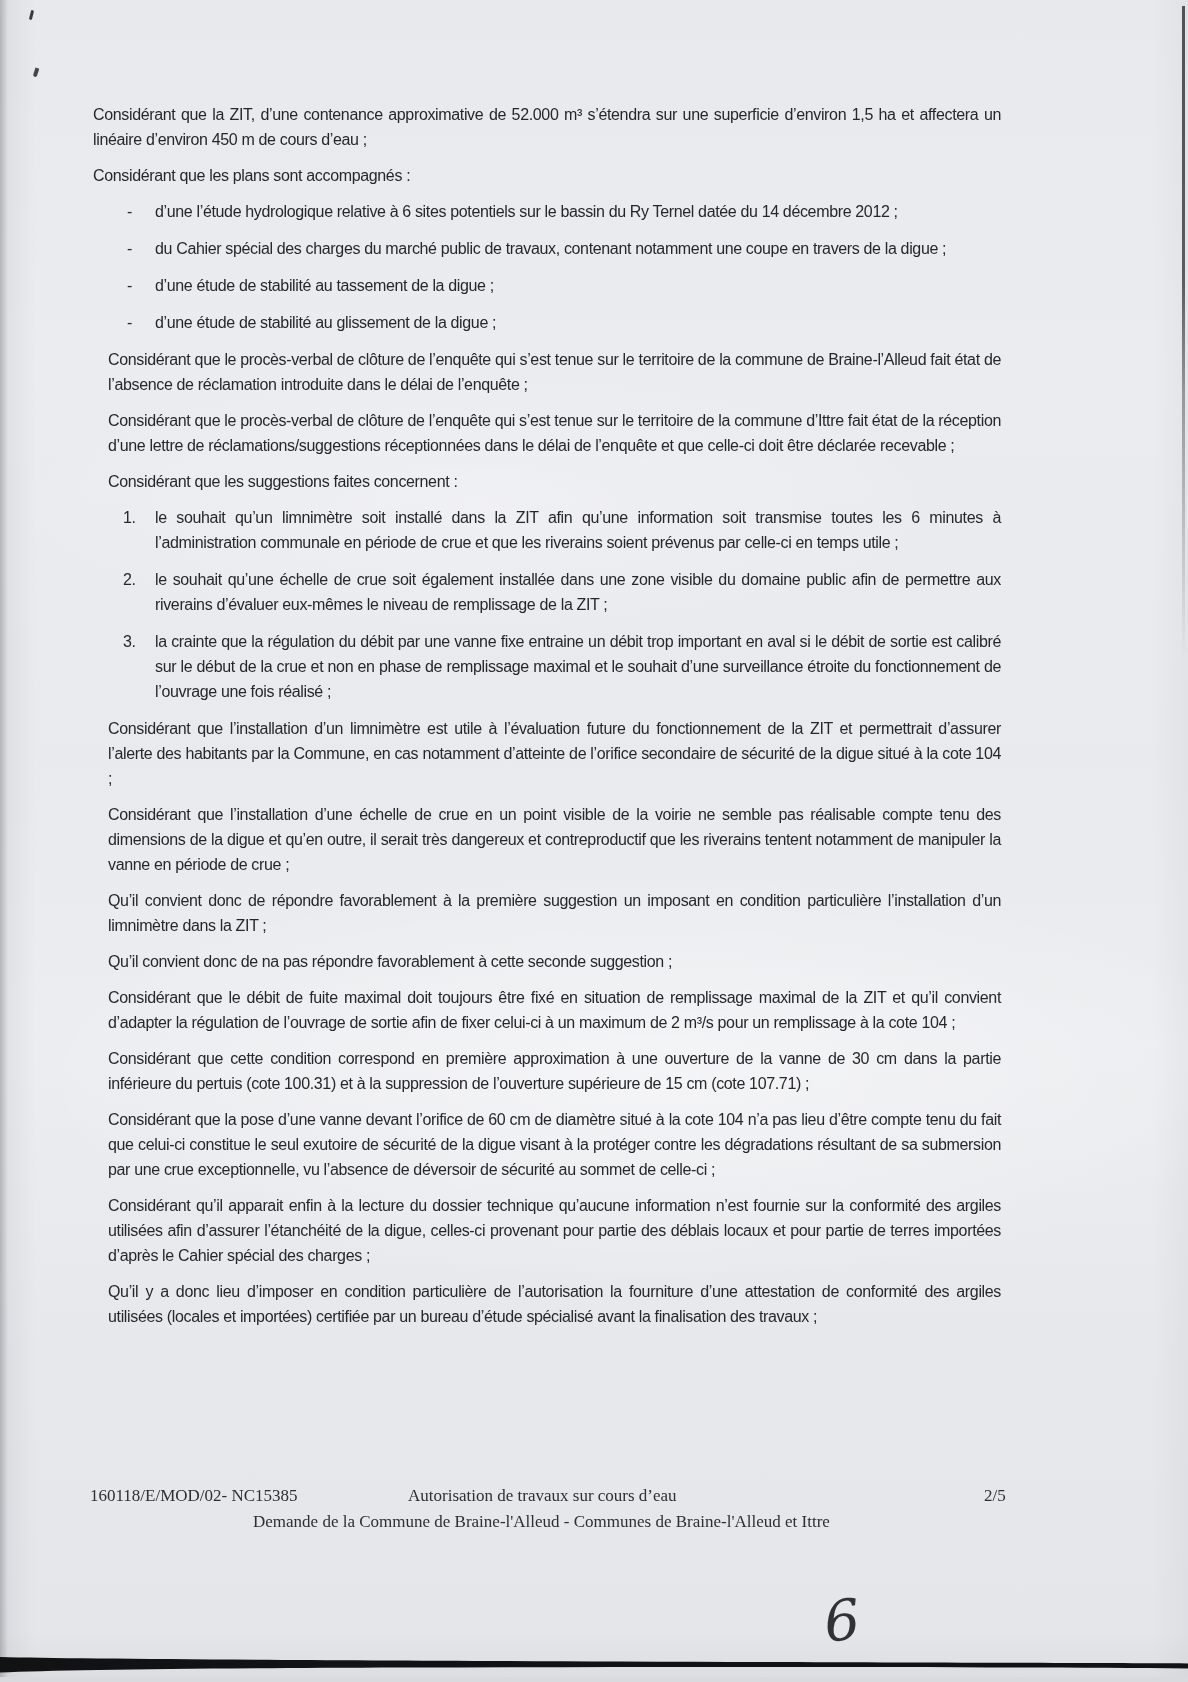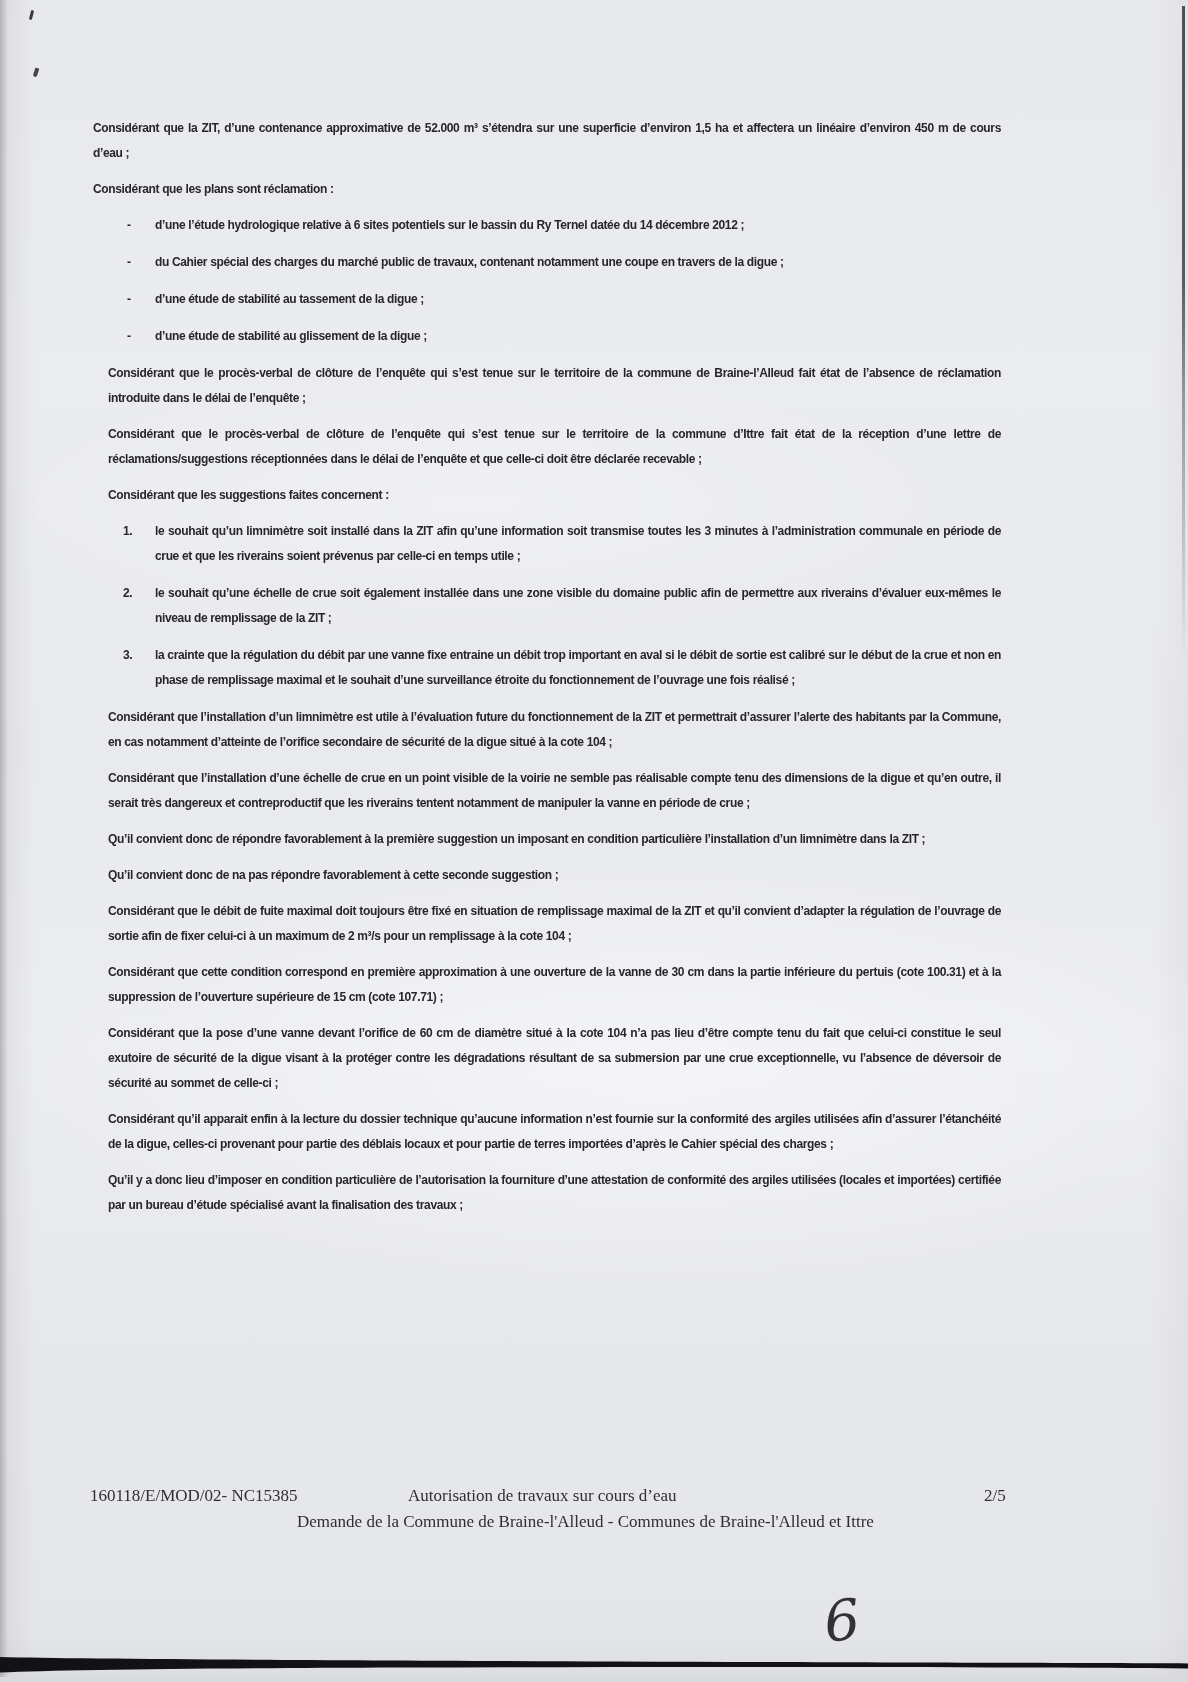--- a/index.html
+++ b/index.html
@@ -21,43 +21,42 @@
     content: "";
     position: absolute; inset: 0;
     background:
       radial-gradient(ellipse 900px 300px at 55% 64%, rgba(255,255,255,0.45), rgba(255,255,255,0) 70%),
       radial-gradient(ellipse 700px 200px at 40% 30%, rgba(255,255,255,0.25), rgba(255,255,255,0) 70%),
       linear-gradient(90deg, rgba(160,160,168,0.18) 0%, rgba(160,160,168,0) 3%, rgba(160,160,168,0) 97%, rgba(160,160,168,0.10) 100%);
     pointer-events: none;
   }
   .content {
     position: absolute;
-    left: 93px; top: 116px; width: 908px;
-    font-size: 12px;
+    left: 93px; top: 102px; width: 908px;
+    font-size: 16px;
     line-height: 25px;
     letter-spacing: -0.35px;
     color: #27272b;
     text-align: justify;
-    font-weight: bold;
   }
   .para { margin: 0 0 11px 0; }
   .para.indent { padding-left: 15px; }
   .li { display: flex; margin: 0 0 12px 0; }
   .li .marker { flex: 0 0 28px; text-align: left; }
   .li.dash { padding-left: 34px; }
   .li.num  { padding-left: 30px; }
   .li.num .marker { flex: 0 0 32px; }
   .li .li-text { flex: 1 1 auto; text-align: justify; }
 
   .footer { font-family: "Liberation Serif", serif; font-size: 17px; color: #2e2e33; }
   .footer span { position: absolute; white-space: nowrap; }
   .footer-ref   { left: 90px;  top: 1486px; }
   .footer-title { left: 408px; top: 1486px; }
   .footer-page  { left: 968px; top: 1486px; margin-left: 16px; }
-  .footer-sub   { left: 253px; top: 1512px; margin-left: 44px; }
+  .footer-sub   { left: 253px; top: 1512px; }
 
   .handwritten {
     position: absolute; left: 824px; top: 1588px;
     font-family: "DejaVu Serif", serif;
     font-style: italic; font-weight: 300;
     font-size: 56px; color: #1f1f22;
     transform: rotate(-6deg);
     opacity: 0.9;
   }
   .scanline-right {
@@ -91,21 +90,21 @@
 <div class="page">
 
   <div class="edge-left"></div>
   <div class="scanline-right"></div>
   <div class="speck-1"></div>
   <div class="speck-2"></div>
 
   <div class="content">
 
     <p class="para">Considérant que la ZIT, d’une contenance approximative de 52.000 m³ s’étendra sur une superficie d’environ 1,5 ha et affectera un linéaire d’environ 450 m de cours d’eau ;</p>
-    <p class="para">Considérant que les plans sont réclamation :</p>
+    <p class="para">Considérant que les plans sont accompagnés :</p>
 
     <div class="li dash">
       <span class="marker">-</span>
       <div class="li-text">d’une l’étude hydrologique relative à 6 sites potentiels sur le bassin du Ry Ternel datée du 14 décembre 2012 ;</div>
     </div>
     <div class="li dash">
       <span class="marker">-</span>
       <div class="li-text">du Cahier spécial des charges du marché public de travaux, contenant notamment une coupe en travers de la digue ;</div>
     </div>
     <div class="li dash">
@@ -116,21 +115,21 @@
       <span class="marker">-</span>
       <div class="li-text">d’une étude de stabilité au glissement de la digue ;</div>
     </div>
 
     <p class="para indent">Considérant que le procès-verbal de clôture de l’enquête qui s’est tenue sur le territoire de la commune de Braine-l’Alleud fait état de l’absence de réclamation introduite dans le délai de l’enquête ;</p>
     <p class="para indent">Considérant que le procès-verbal de clôture de l’enquête qui s’est tenue sur le territoire de la commune d’Ittre fait état de la réception d’une lettre de réclamations/suggestions réceptionnées dans le délai de l’enquête et que celle-ci doit être déclarée recevable ;</p>
     <p class="para indent">Considérant que les suggestions faites concernent :</p>
 
     <div class="li num">
       <span class="marker">1.</span>
-      <div class="li-text">le souhait qu’un limnimètre soit installé dans la ZIT afin qu’une information soit transmise toutes les 3 minutes à l’administration communale en période de crue et que les riverains soient prévenus par celle-ci en temps utile ;</div>
+      <div class="li-text">le souhait qu’un limnimètre soit installé dans la ZIT afin qu’une information soit transmise toutes les 6 minutes à l’administration communale en période de crue et que les riverains soient prévenus par celle-ci en temps utile ;</div>
     </div>
     <div class="li num">
       <span class="marker">2.</span>
       <div class="li-text">le souhait qu’une échelle de crue soit également installée dans une zone visible du domaine public afin de permettre aux riverains d’évaluer eux-mêmes le niveau de remplissage de la ZIT ;</div>
     </div>
     <div class="li num">
       <span class="marker">3.</span>
       <div class="li-text">la crainte que la régulation du débit par une vanne fixe entraine un débit trop important en aval si le débit de sortie est calibré sur le début de la crue et non en phase de remplissage maximal et le souhait d’une surveillance étroite du fonctionnement de l’ouvrage une fois réalisé ;</div>
     </div>
 

